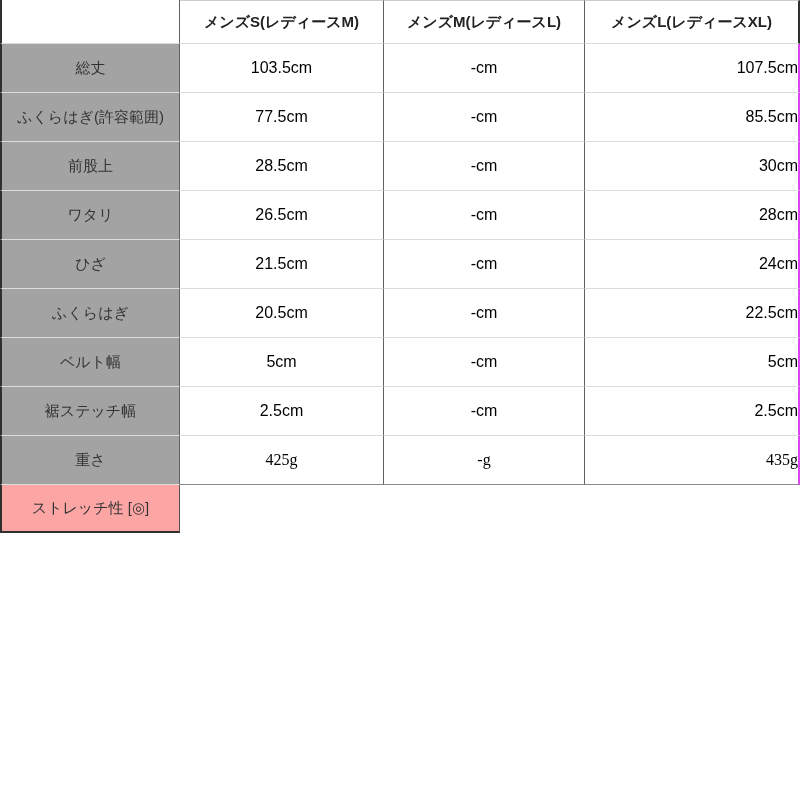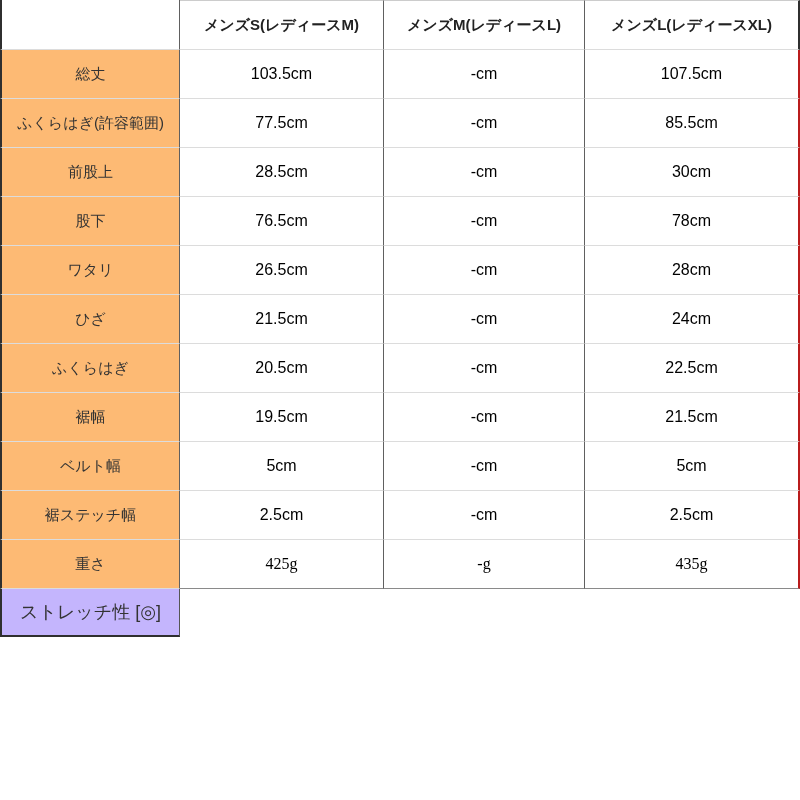--- a/index.html
+++ b/index.html
@@ -27,21 +27,21 @@
   table.size-chart th,
   table.size-chart td {
     padding: 0;
     text-align: center;
     vertical-align: middle;
     overflow: hidden;
     white-space: nowrap;
     box-sizing: border-box;
   }
   
-  thead tr { height: 50px; }
+  thead tr { height: 44px; }
   thead td.corner {
     border-left: 2px solid #2f2f2f;
     border-right: 1px solid #606060;
     border-bottom: 1px solid #dcdcdc;
     background: #ffffff;
   }
   thead th.size-col {
     border-top: 1px solid #cccccc;
     border-right: 1px solid #606060;
     border-bottom: 1px solid #dcdcdc;
@@ -53,41 +53,41 @@
   thead th.size-col.last { border-right: 2px solid #2f2f2f; }
   
   tbody tr { height: 49px; }
   tbody th.lbl {
     border-left: 2px solid #2f2f2f;
     border-right: 1px solid #606060;
     border-bottom: 1px solid #dcdcdc;
     font-weight: normal;
     font-size: 15px;
     color: #333333;
-    background: #fdba74;
+    background: #a3a3a3;
   }
   tbody td.val {
     border-right: 1px solid #606060;
     border-bottom: 1px solid #dcdcdc;
     font-size: 16px;
     color: #000000;
     background: #ffffff;
   }
-  tbody td.val.last { border-right: 2px solid #b91c1c; }
+  tbody td.val.last { border-right: 2px solid #d946ef; text-align: right; }
   
   tbody tr.bottom-row td.val { border-bottom: 1px solid #8a8a8a; font-family: Liberation Serif, serif; }
   
   tbody tr.footer-row { height: 48px; }
   tbody td.footer-cell {
     border-left: 2px solid #2f2f2f;
     border-right: 1px solid #555555;
     border-bottom: 2px solid #2f2f2f;
-    font-size: 18px;
+    font-size: 15px;
     color: #333333;
-    background: #c4b5fd;
+    background: #fca5a5;
   }
 </style>
 </head>
 <body>
 
 <div class="page">
   <table class="size-chart">
     <colgroup>
       <col style="width:180px">
       <col style="width:204px">
@@ -115,48 +115,36 @@
           <td class="val">-cm</td>
           <td class="val last">85.5cm</td>
         </tr>
         <tr>
           <th class="lbl">前股上</th>
           <td class="val">28.5cm</td>
           <td class="val">-cm</td>
           <td class="val last">30cm</td>
         </tr>
         <tr>
-          <th class="lbl">股下</th>
-          <td class="val">76.5cm</td>
-          <td class="val">-cm</td>
-          <td class="val last">78cm</td>
-        </tr>
-        <tr>
           <th class="lbl">ワタリ</th>
           <td class="val">26.5cm</td>
           <td class="val">-cm</td>
           <td class="val last">28cm</td>
         </tr>
         <tr>
           <th class="lbl">ひざ</th>
           <td class="val">21.5cm</td>
           <td class="val">-cm</td>
           <td class="val last">24cm</td>
         </tr>
         <tr>
           <th class="lbl">ふくらはぎ</th>
           <td class="val">20.5cm</td>
           <td class="val">-cm</td>
           <td class="val last">22.5cm</td>
-        </tr>
-        <tr>
-          <th class="lbl">裾幅</th>
-          <td class="val">19.5cm</td>
-          <td class="val">-cm</td>
-          <td class="val last">21.5cm</td>
         </tr>
         <tr>
           <th class="lbl">ベルト幅</th>
           <td class="val">5cm</td>
           <td class="val">-cm</td>
           <td class="val last">5cm</td>
         </tr>
         <tr>
           <th class="lbl">裾ステッチ幅</th>
           <td class="val">2.5cm</td>

